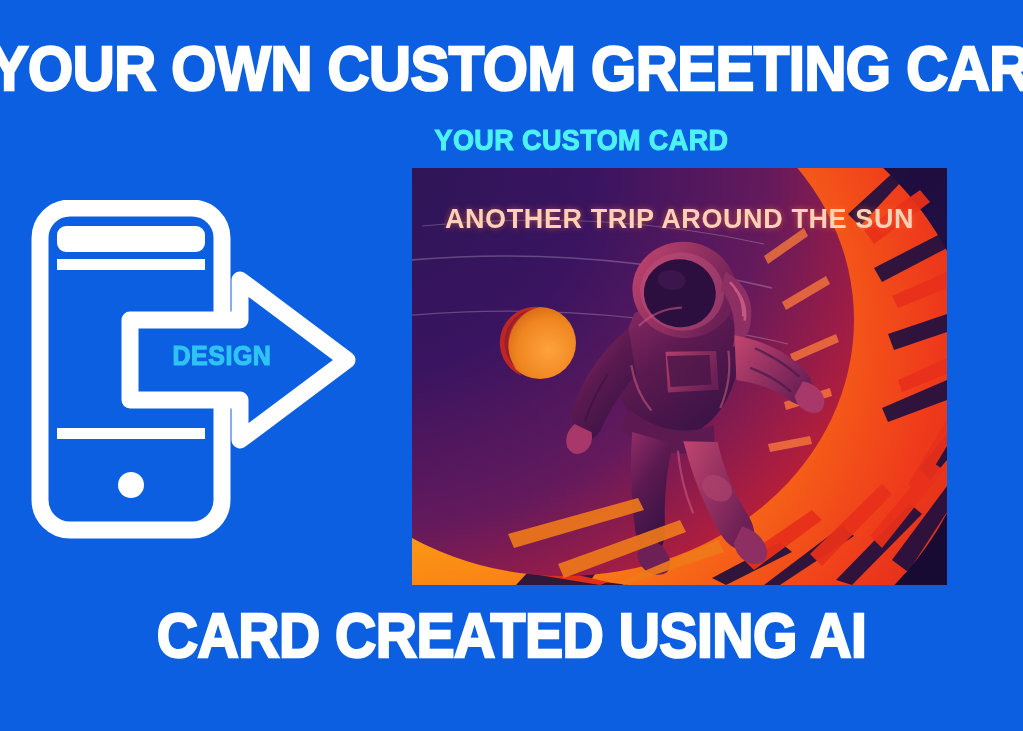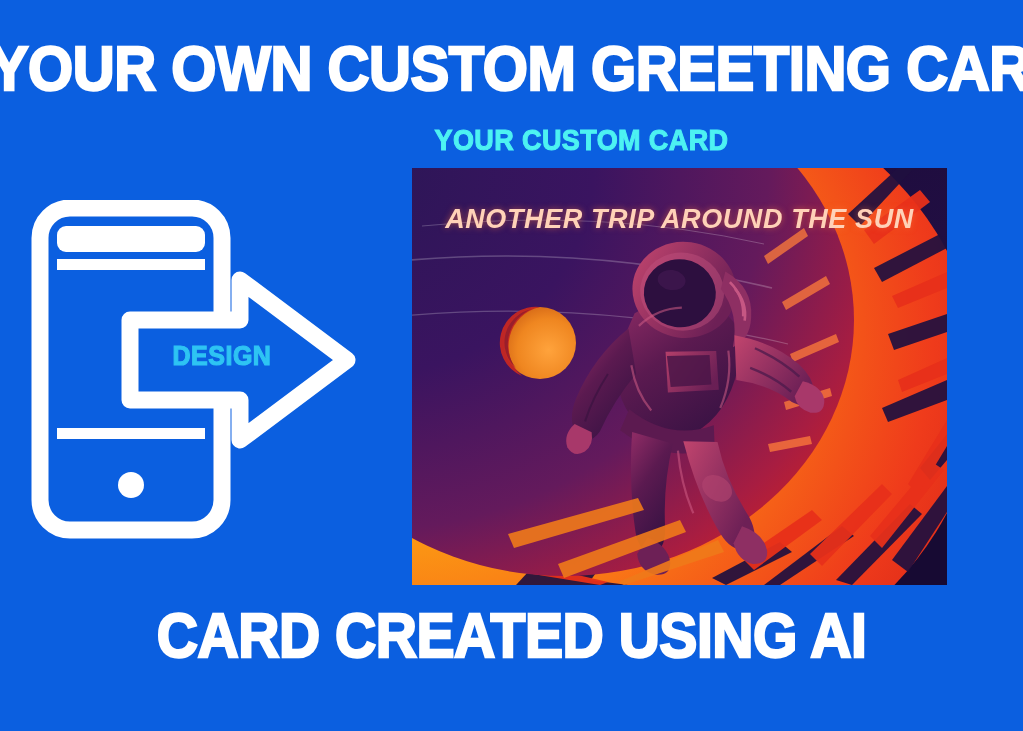--- a/index.html
+++ b/index.html
@@ -121,21 +121,20 @@
     text-align: center;
     color: #ffd2b8;
     font-family: "Liberation Sans", sans-serif;
     font-weight: 700;
     font-size: 27px;
     line-height: 30px;
     letter-spacing: 0.6px;
     white-space: nowrap;
     text-shadow: 0 0 6px rgba(255,120,60,0.55);
     pointer-events: none;
-    font-style: italic;
   }
 </style>
 </head>
 <body>
 
 <div id="poster">
 
   <div class="headline">YOUR OWN CUSTOM GREETING CARD</div>
 
   <div class="subhead">YOUR CUSTOM CARD</div>

